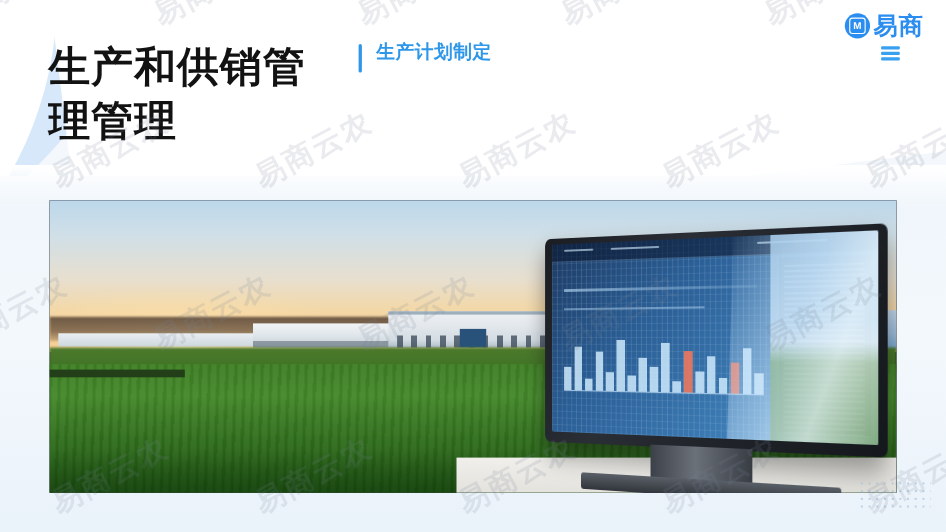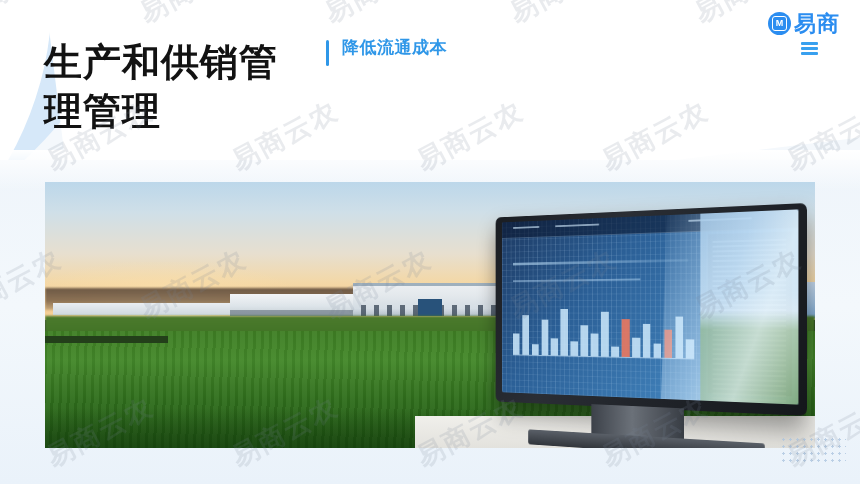--- a/index.html
+++ b/index.html
@@ -531,21 +531,21 @@
 
   <div class="title-block">
     <div class="title">生产和供销管理管理</div>
   </div>
 
   <div class="cols">
 
 
     <div class="col">
       <div class="accent"></div>
-      <div class="col-title">降低流通成本</div>
+      <div class="col-title">生产计划制定</div>
     </div>
 
   </div>
 
   <div class="brand">
     <div class="brand-row">
       <div class="brand-mark">
         <div class="inner">M</div>
       </div>
       <div class="brand-name">易商</div>

